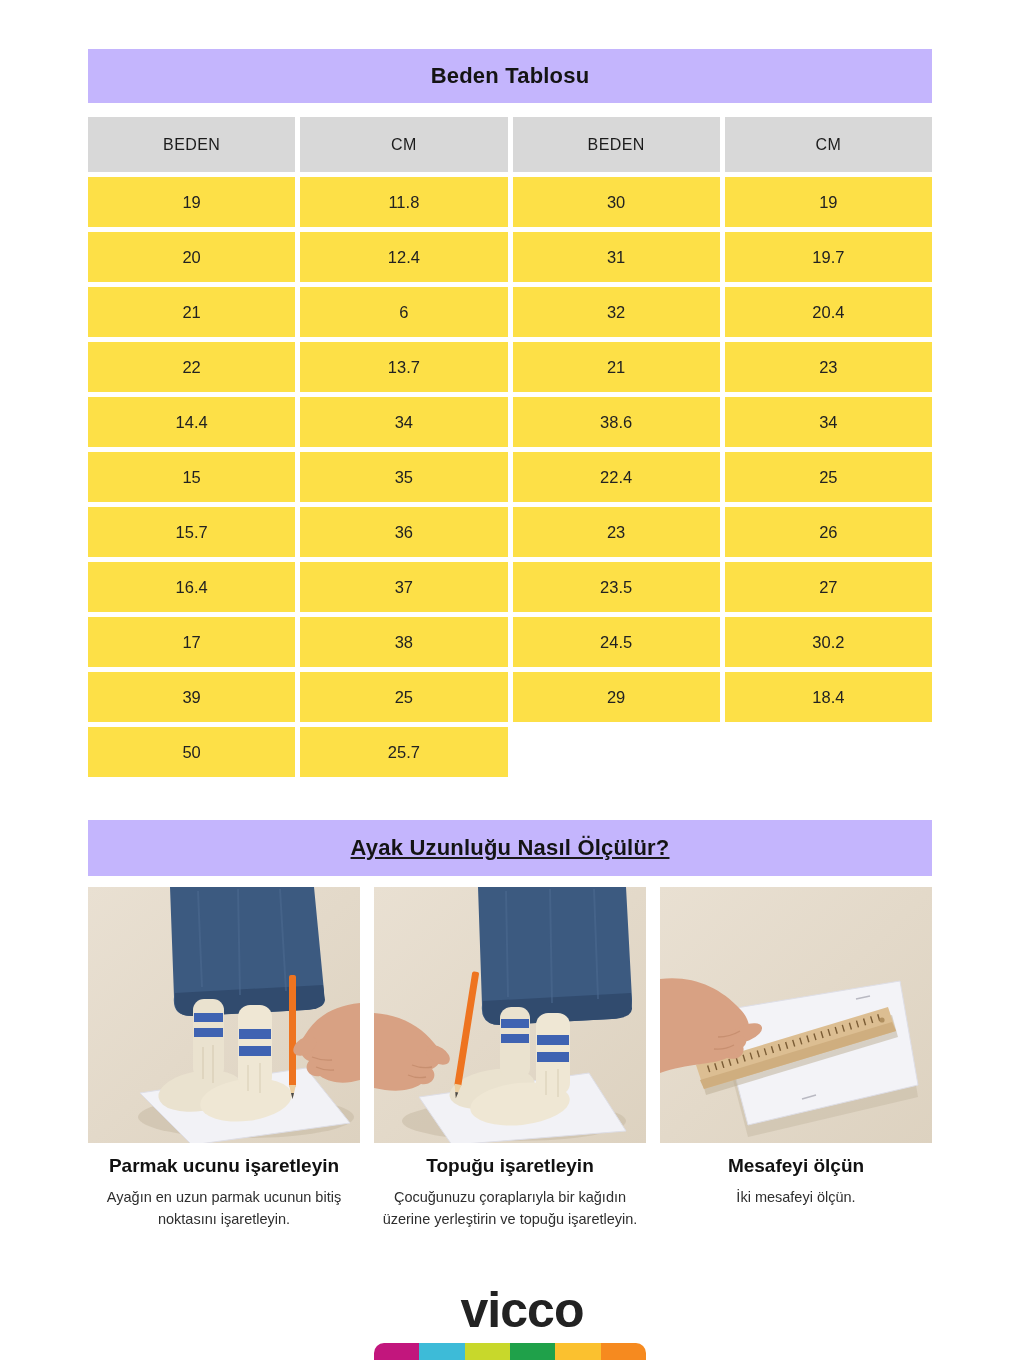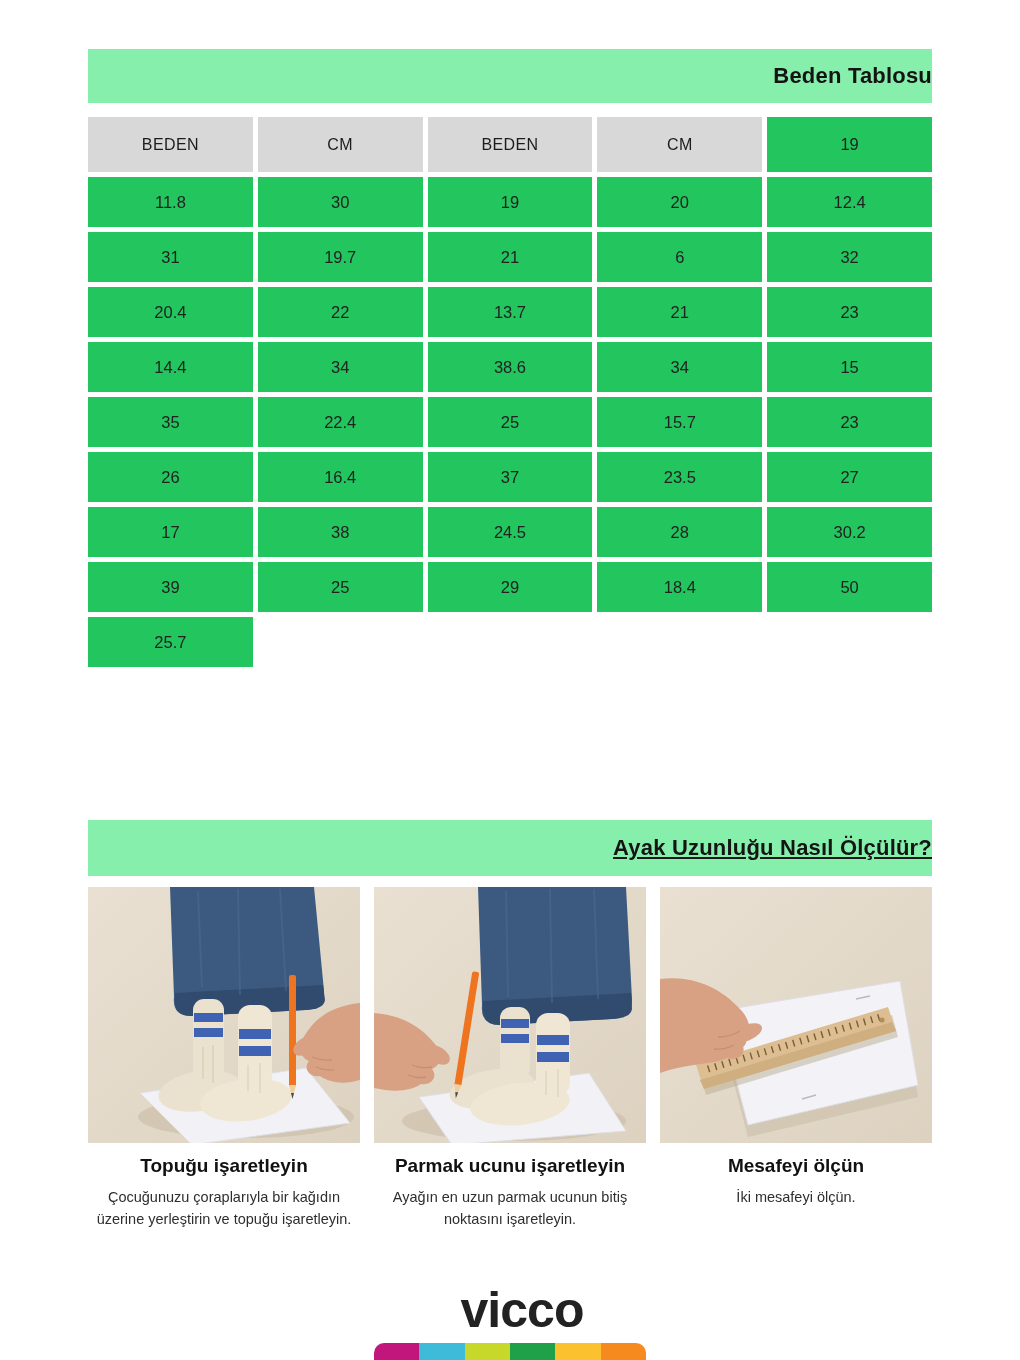--- a/index.html
+++ b/index.html
@@ -15,58 +15,58 @@
     background: #ffffff;
     overflow: hidden;
     margin: 0 auto;
   }
   
   .bar {
     position: absolute;
     left: 88px;
     width: 844px;
     height: 55px;
-    background: #86efac;
+    background: #c4b5fd;
     display: flex;
     align-items: center;
-    justify-content: flex-end;
+    justify-content: center;
   }
   .bar h2 {
     font-size: 22px;
     font-weight: 700;
     letter-spacing: 0.2px;
     color: #141414;
   }
   #size-title-bar { top: 49px; height: 54px; }
   #howto-title-bar { top: 820px; height: 56px; text-decoration: underline; }
 
   
   .size-table {
     position: absolute;
     top: 117px;
     left: 88px;
     width: 844px;
     display: grid;
-    grid-template-columns: repeat(5, 1fr);
+    grid-template-columns: repeat(4, 1fr);
     grid-template-rows: 55px;
     grid-auto-rows: 50px;
     gap: 5px;
     background: #ffffff;
   }
   .size-table .hcell {
     background: #d8d8d8;
     display: flex;
     align-items: center;
     justify-content: center;
     font-size: 16px;
     color: #1c1c1c;
     letter-spacing: 0.4px;
   }
   .size-table .cell {
-    background: #22c55e;
+    background: #fde047;
     display: flex;
     align-items: center;
     justify-content: center;
     font-size: 16.5px;
     color: #222222;
   }
 
   
   .photos {
     position: absolute;
@@ -166,30 +166,30 @@
       <div class="cell">23</div>
       <div class="cell">14.4</div>
       <div class="cell">34</div>
       <div class="cell">38.6</div>
       <div class="cell">34</div>
       <div class="cell">15</div>
       <div class="cell">35</div>
       <div class="cell">22.4</div>
       <div class="cell">25</div>
       <div class="cell">15.7</div>
+      <div class="cell">36</div>
       <div class="cell">23</div>
       <div class="cell">26</div>
       <div class="cell">16.4</div>
       <div class="cell">37</div>
       <div class="cell">23.5</div>
       <div class="cell">27</div>
       <div class="cell">17</div>
       <div class="cell">38</div>
       <div class="cell">24.5</div>
-      <div class="cell">28</div>
       <div class="cell">30.2</div>
       <div class="cell">39</div>
       <div class="cell">25</div>
       <div class="cell">29</div>
       <div class="cell">18.4</div>
       <div class="cell">50</div>
       <div class="cell">25.7</div>
     </div>
 
   <div class="bar" id="howto-title-bar">
@@ -301,26 +301,26 @@
         <path d="M0,92 C32,88 60,100 80,122 C93,135 91,150 81,156 C88,164 80,175 67,171 C52,178 28,176 0,186 Z" fill="#d8a183"></path>
         <ellipse cx="86" cy="146" rx="17" ry="8" transform="rotate(-22 86 146)" fill="#d8a183"></ellipse>
         <ellipse cx="72" cy="158" rx="15" ry="8" transform="rotate(-22 72 158)" fill="#d8a183"></ellipse>
         <path d="M58,150 q12,0 22,-6 M54,162 q11,1 20,-4" stroke="#c08868" stroke-width="1.3" fill="none" opacity="0.7"></path>
       </svg>
     </div>
   </div>
 
   <div class="captions">
     <div class="step-caption">
+      <h3>Parmak ucunu işaretleyin</h3>
+      <p>Ayağın en uzun parmak ucunun bitiş noktasını işaretleyin.</p>
+    </div>
+    <div class="step-caption">
       <h3>Topuğu işaretleyin</h3>
       <p>Çocuğunuzu çoraplarıyla bir kağıdın üzerine yerleştirin ve topuğu işaretleyin.</p>
-    </div>
-    <div class="step-caption">
-      <h3>Parmak ucunu işaretleyin</h3>
-      <p>Ayağın en uzun parmak ucunun bitiş noktasını işaretleyin.</p>
     </div>
     <div class="step-caption">
       <h3>Mesafeyi ölçün</h3>
       <p>İki mesafeyi ölçün.</p>
     </div>
   </div>
 
   <div class="brand-logo">vicco</div>
   <div class="brand-color-bar">
       <div class="seg" style="background: rgb(194, 22, 125);"></div>

